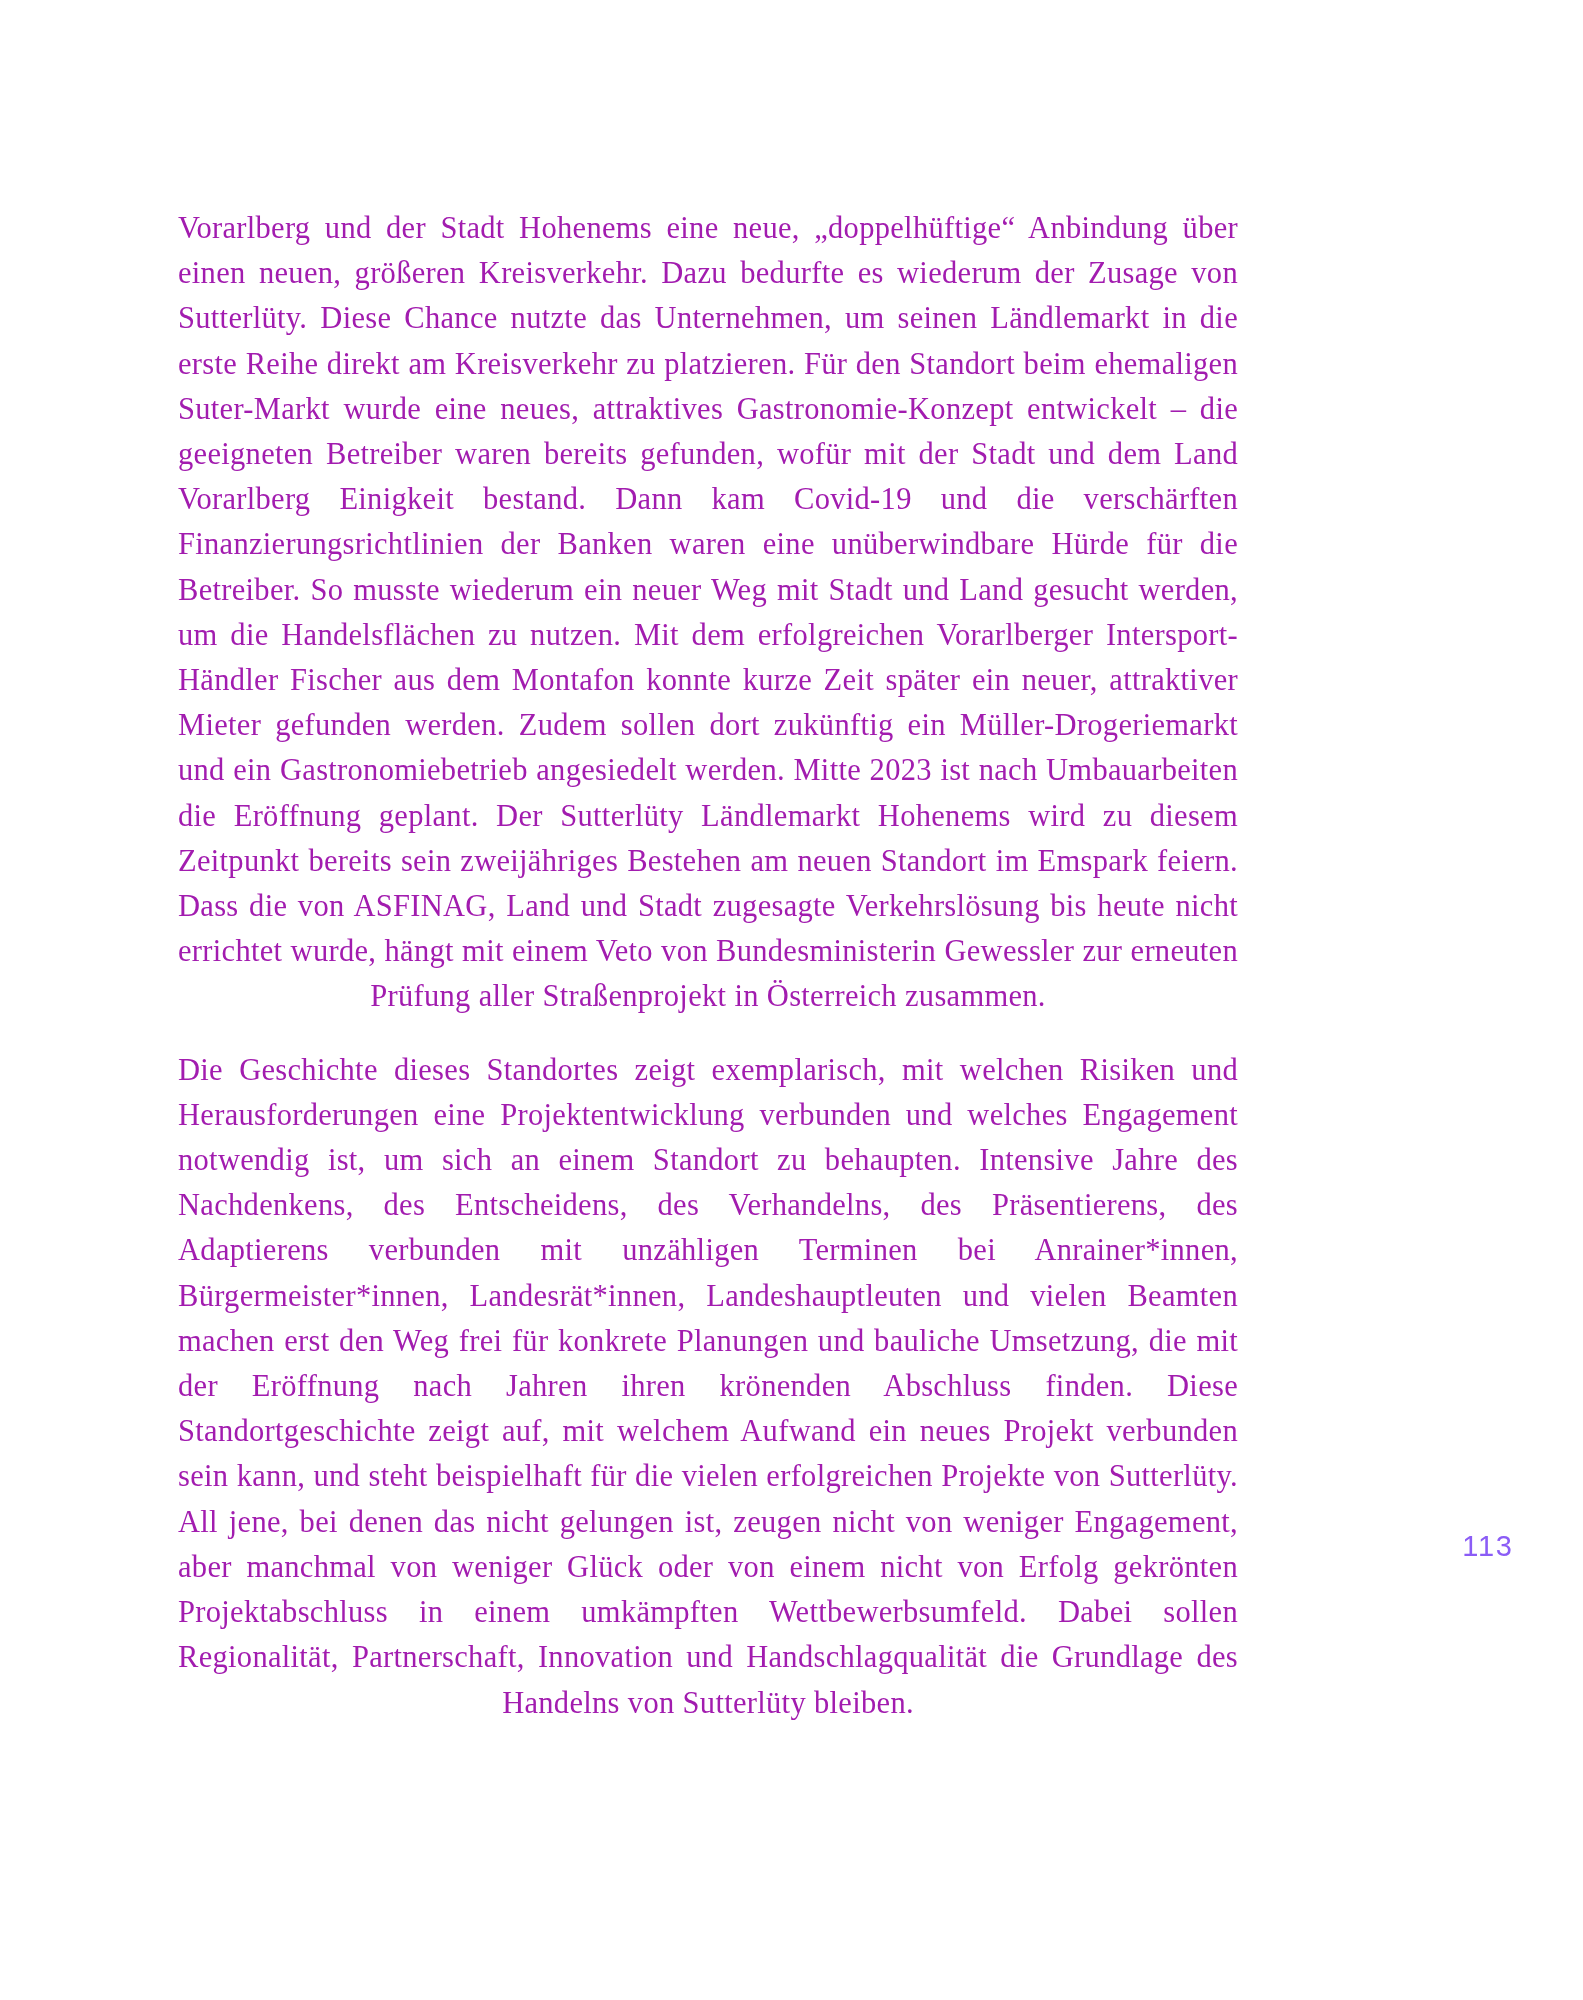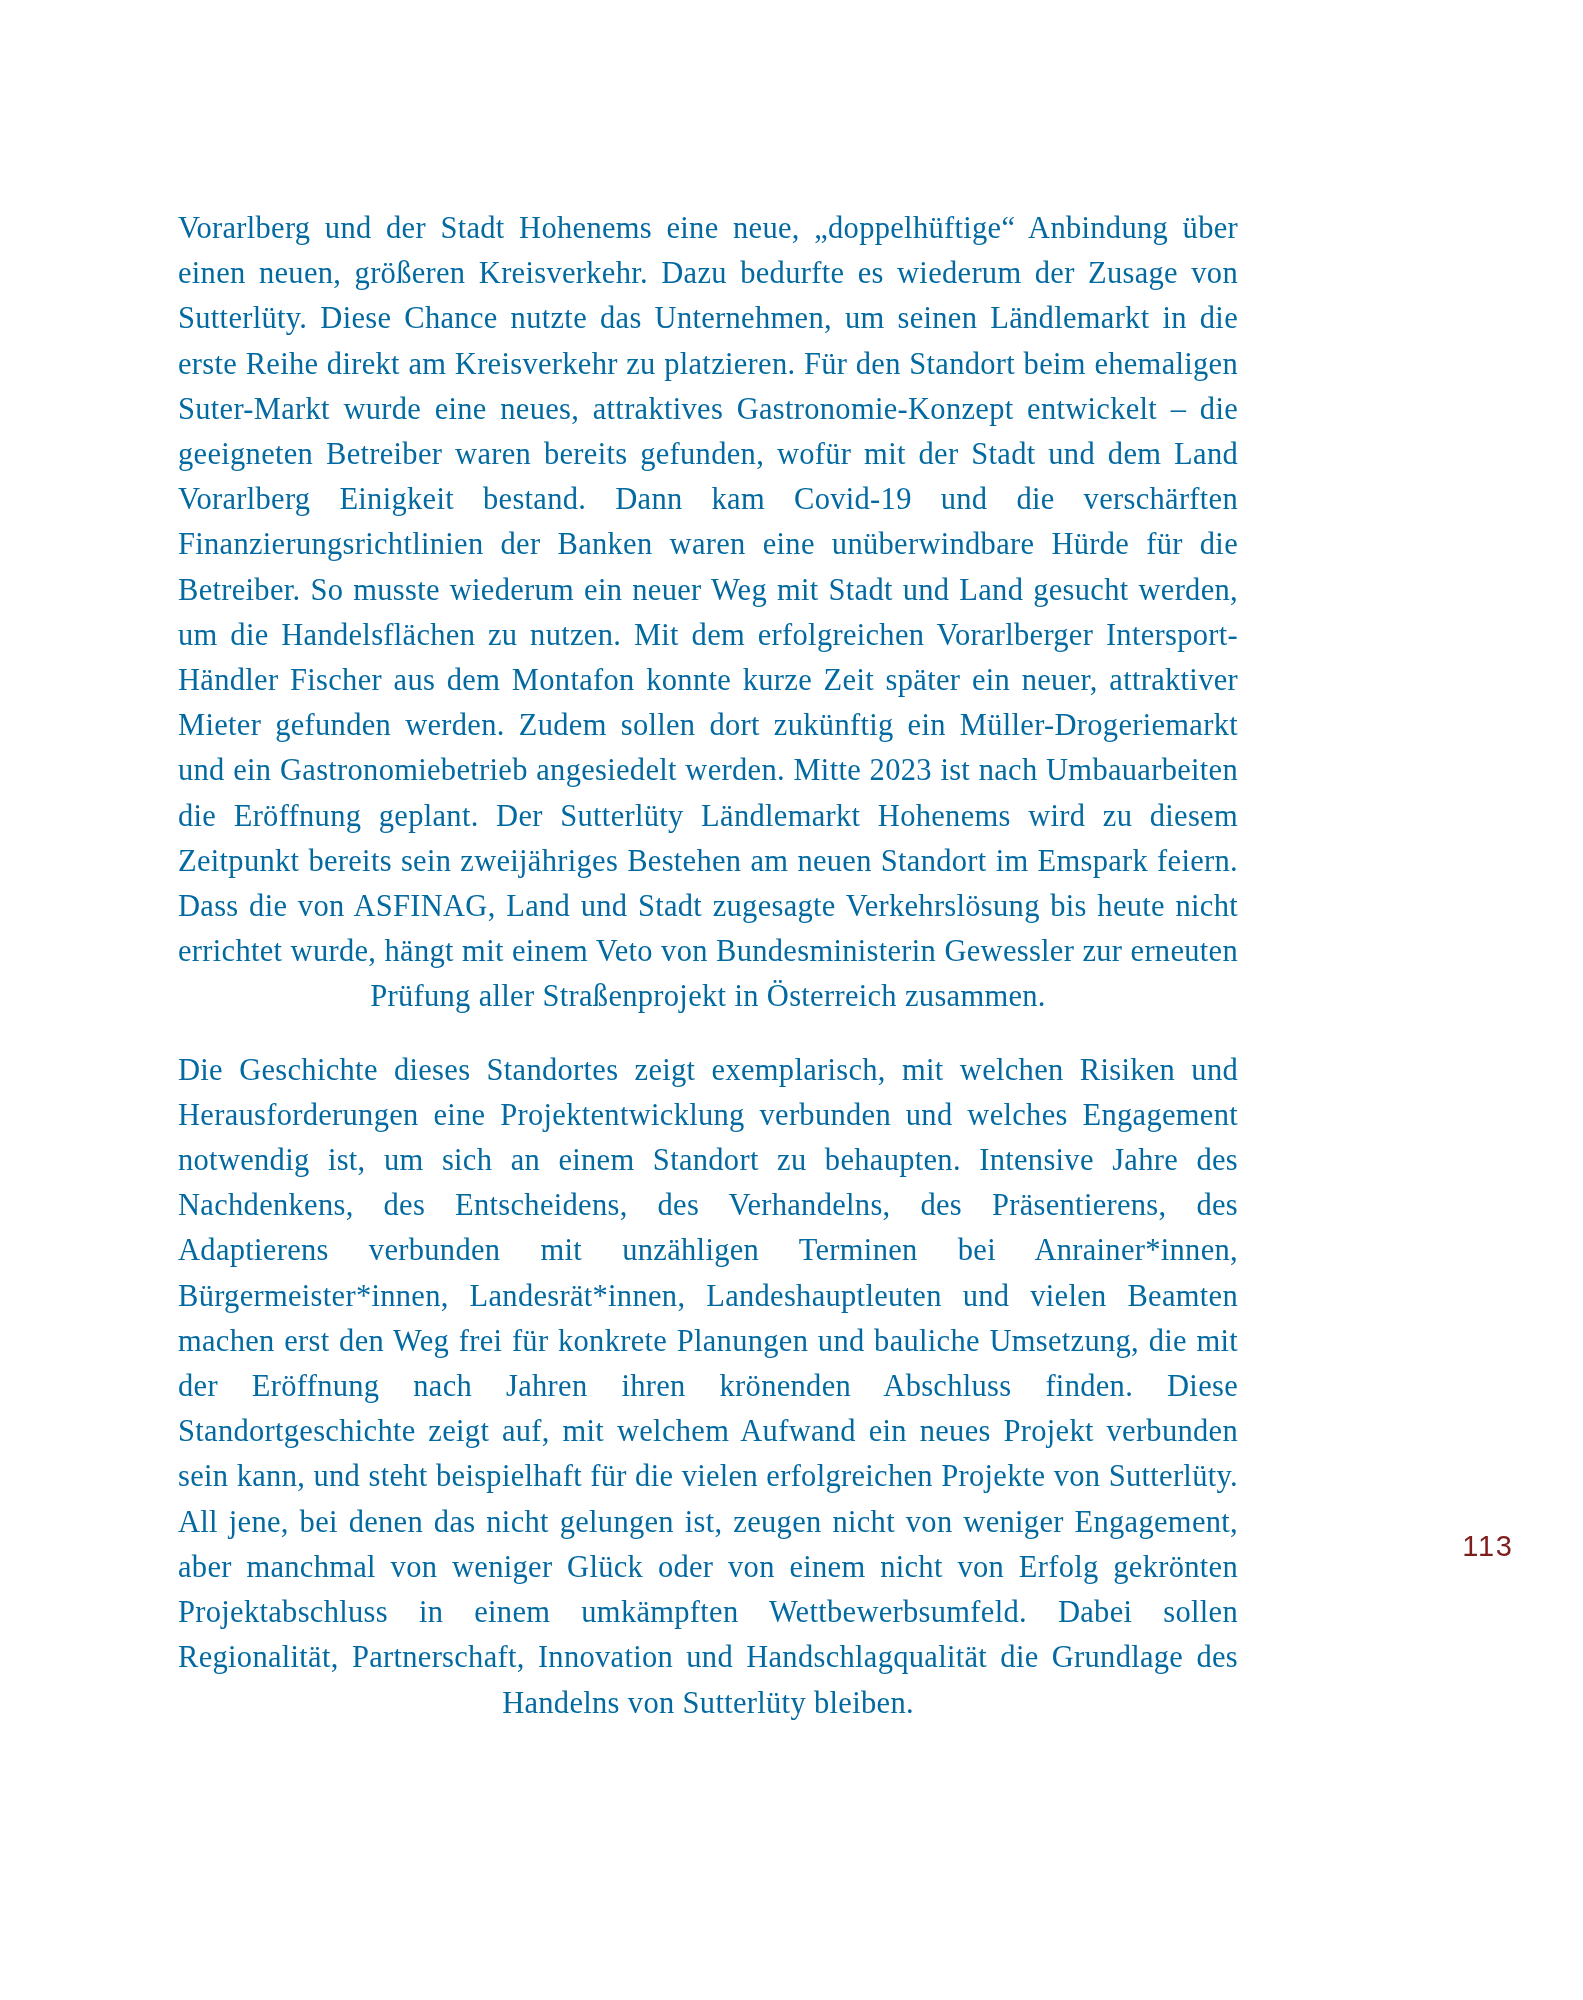--- a/index.html
+++ b/index.html
@@ -27,21 +27,21 @@
   }
 
   .para {
     margin: 0;
     text-align: justify;
     text-justify: inter-word;
     font-size: 30.5px;
     line-height: 45.2px;
     letter-spacing: 0.01em;
     word-spacing: 0.005em;
-    color: #0369a1;
+    color: #a21caf;
     hyphens: manual;
     -webkit-hyphens: manual;
   }
 
   
   .para.center-last {
     text-align-last: center;
   }
 
   .para + .para {
@@ -51,21 +51,21 @@
   .page-number {
     position: absolute;
     left: 1443px;
     top: 1528px;
     width: 90px;
     text-align: center;
     font-family: "Liberation Sans", "DejaVu Sans", sans-serif;
     font-size: 29px;
     line-height: 36px;
     letter-spacing: 0.06em;
-    color: #7f1d1d;
+    color: #8b5cf6;
   }
 </style>
 </head>
 <body>
 
 <div class="page">
 
   <div class="text-column">
 
     <p class="para center-last">Vorarlberg und der Stadt Hohenems eine neue, „doppelhüftige“ Anbindung über einen neuen, größeren Kreisverkehr. Dazu bedurfte es wiederum der Zusage von Sutterlüty. Diese Chance nutzte das Unternehmen, um seinen Ländlemarkt in die erste Reihe direkt am Kreisverkehr zu platzieren. Für den Standort beim ehemaligen Suter-Markt wurde eine neues, attraktives Gastronomie-Konzept entwickelt – die geeigneten Betreiber waren bereits gefunden, wofür mit der Stadt und dem Land Vorarlberg Einigkeit bestand. Dann kam Covid-19 und die verschärften Finanzierungsrichtlinien der Banken waren eine unüberwindbare Hürde für die Betreiber. So musste wiederum ein neuer Weg mit Stadt und Land gesucht werden, um die Handelsflächen zu nutzen. Mit dem erfolgreichen Vorarlberger Intersport-Händler Fischer aus dem Montafon konnte kurze Zeit später ein neuer, attraktiver Mieter gefunden werden. Zudem sollen dort zukünftig ein Müller-Drogeriemarkt und ein Gastronomiebetrieb angesiedelt werden. Mitte 2023 ist nach Umbauarbeiten die Eröffnung geplant. Der Sutterlüty Ländlemarkt Hohenems wird zu diesem Zeitpunkt bereits sein zweijähriges Bestehen am neuen Standort im Emspark feiern. Dass die von ASFINAG, Land und Stadt zugesagte Verkehrslösung bis heute nicht errichtet wurde, hängt mit einem Veto von Bundesministerin Gewessler zur erneuten Prüfung aller Straßenprojekt in Österreich zusammen.</p>

